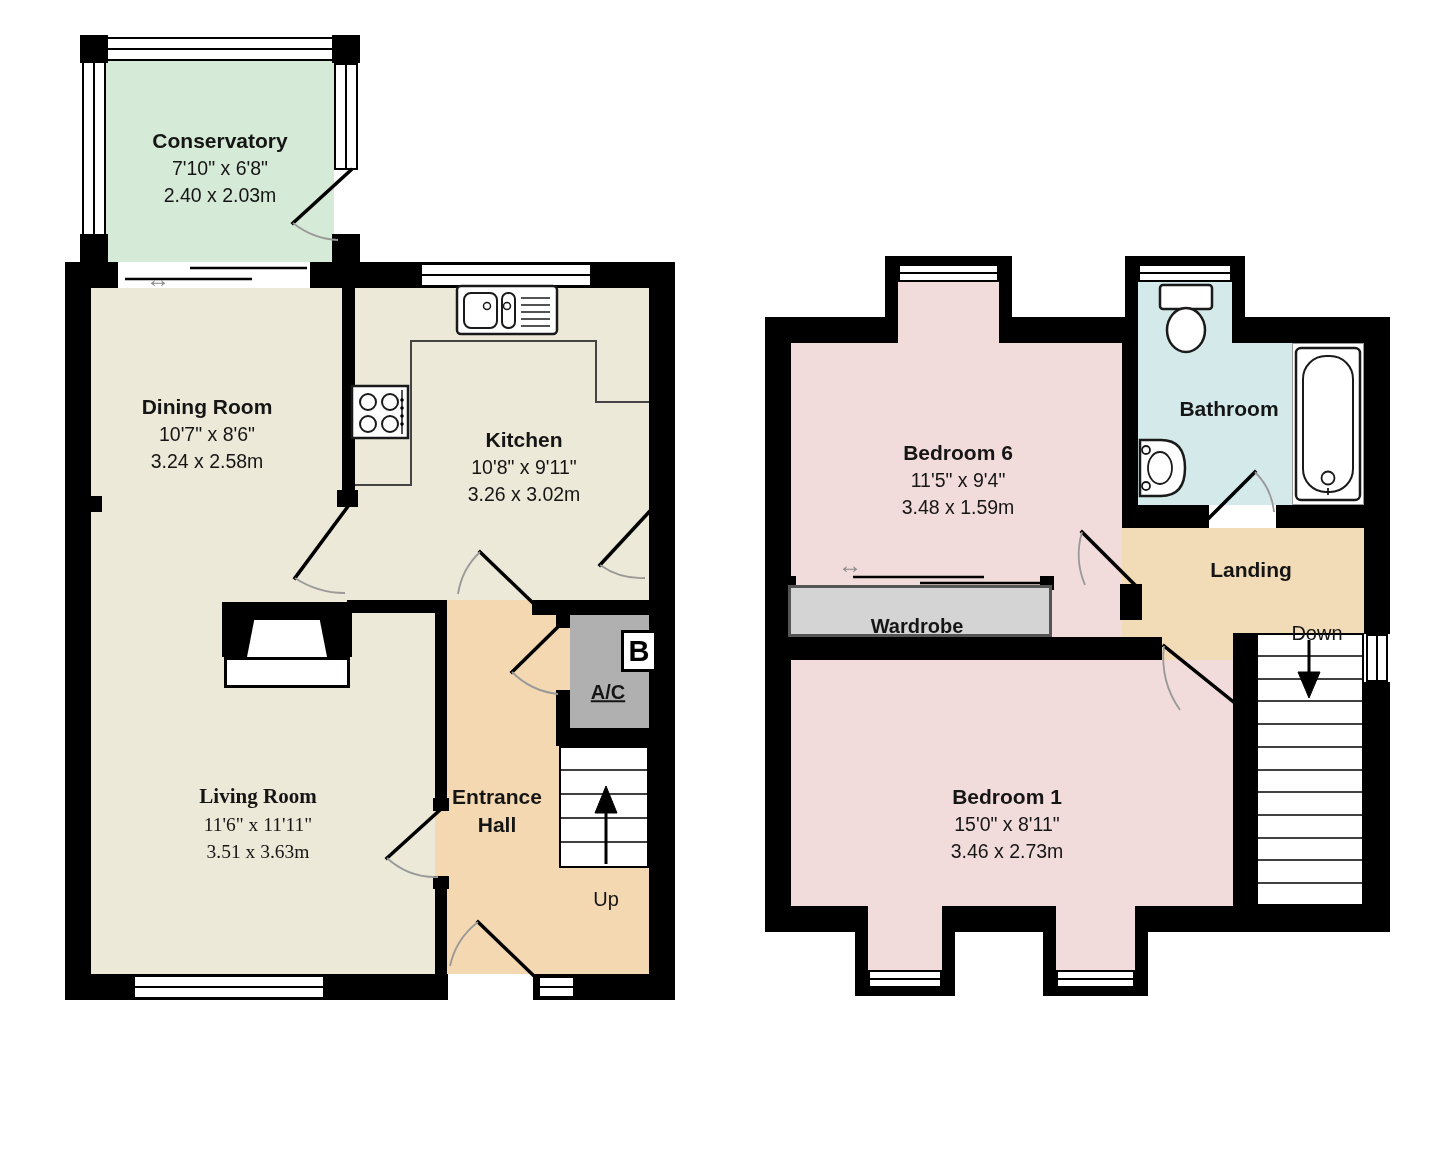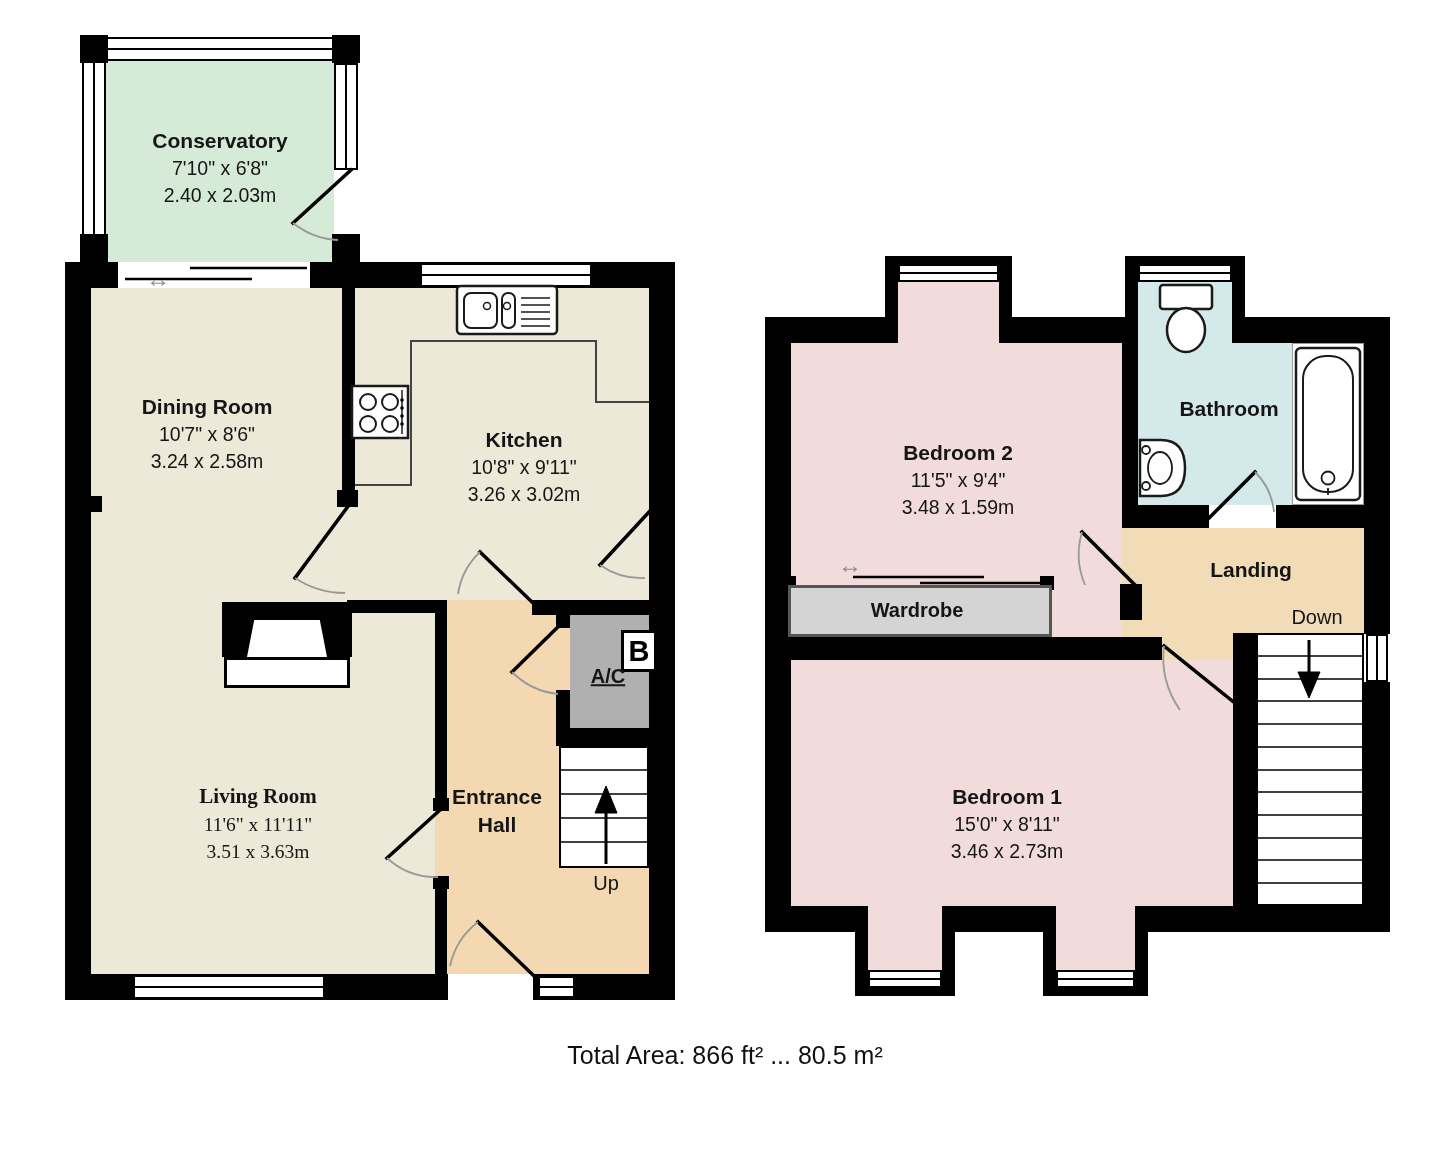--- a/index.html
+++ b/index.html
@@ -16,21 +16,21 @@
   .gap{position:absolute;background:#fff;z-index:3;}
   .wh,.wv{position:absolute;background:#fff;border:2px solid #000;z-index:3;box-sizing:border-box;}
   .wh::after{content:"";position:absolute;left:0;right:0;top:50%;height:2px;margin-top:-1px;background:#000;}
   .wv::after{content:"";position:absolute;top:0;bottom:0;left:50%;width:2px;margin-left:-1px;background:#000;}
   .grey{position:absolute;z-index:3;box-sizing:border-box;}
   .stairs{position:absolute;background:#fff;border:2px solid #000;z-index:3;box-sizing:border-box;}
   .lbl{position:absolute;z-index:5;transform:translate(-50%,-50%);text-align:center;color:#151515;
        white-space:nowrap;line-height:27.5px;}
   .lbl .t{font-weight:bold;font-size:21px;}
   .lbl .d{font-size:19.5px;}
-  .small{font-size:20px;}
+  .small{font-size:20px;margin-top:16px;}
   .bold{font-weight:bold;}
   #fixsvg{position:absolute;left:0;top:0;z-index:4;pointer-events:none;}
   .chimney{position:absolute;background:#000;z-index:2;}
   .trap{position:absolute;background:#fff;z-index:3;clip-path:polygon(9% 0,91% 0,100% 100%,0 100%);}
   .hearth{position:absolute;background:#fff;border:3px solid #000;z-index:3;box-sizing:border-box;}
   .bbox{position:absolute;background:#fff;border:3px solid #000;z-index:5;box-sizing:border-box;
         display:flex;align-items:center;justify-content:center;font-weight:bold;font-size:29px;color:#000;}
   .niche{position:absolute;background:#fff;border:1px solid #9a9a9a;z-index:2;box-sizing:border-box;}
   .slider{position:absolute;z-index:4;color:#8a8a8a;font-size:24px;line-height:16px;}
   .footer{position:absolute;left:0;right:0;text-align:center;z-index:5;color:#111;}
@@ -180,21 +180,21 @@
     <div class="w" style="left:782px;top:576px;width:14px;height:14px;"></div>
     <div class="w" style="left:1040px;top:576px;width:14px;height:14px;"></div>
 
     <div class="grey" style="left:788px;top:585px;width:264px;height:52px;background:#D4D4D4;border:3px solid #555;"></div>
 
     <div class="stairs" style="left:1256px;top:633px;width:108px;height:273px;"></div>
 
     <div class="slider" style="left:838px;top:557px;">↔</div>
 
     <div class="lbl" style="left:958px;top:480px;">
-      <div class="t">Bedroom 2</div>
+      <div class="t">Bedroom 6</div>
       <div class="d">11'5" x 9'4"</div>
       <div class="d">3.48 x 1.59m</div>
     </div>
     <div class="lbl" style="left:1007px;top:824px;">
       <div class="t">Bedroom 1</div>
       <div class="d">15'0" x 8'11"</div>
       <div class="d">3.46 x 2.73m</div>
     </div>
     <div class="lbl" style="left:1229px;top:409px;">
       <div class="t">Bathroom</div>
@@ -314,14 +314,13 @@
     </g>
 
     <g stroke="#1a1a1a" fill="#fff">
       <rect x="1296" y="348" width="64" height="152" rx="5" stroke-width="2.5"></rect>
       <rect x="1303" y="356" width="50" height="136" rx="23" stroke-width="2"></rect>
       <circle cx="1328" cy="478" r="6.5" stroke-width="1.8"></circle>
       <line x1="1328" y1="488" x2="1328" y2="495" stroke-width="1.8"></line>
     </g>
   </svg>
 
-  <div class="footer" style="top:1041px;font-size:25px;"><span>Total Area: 866 ft² ... 80.5 m²</span></div>
 </div>
 
 </body></html>

